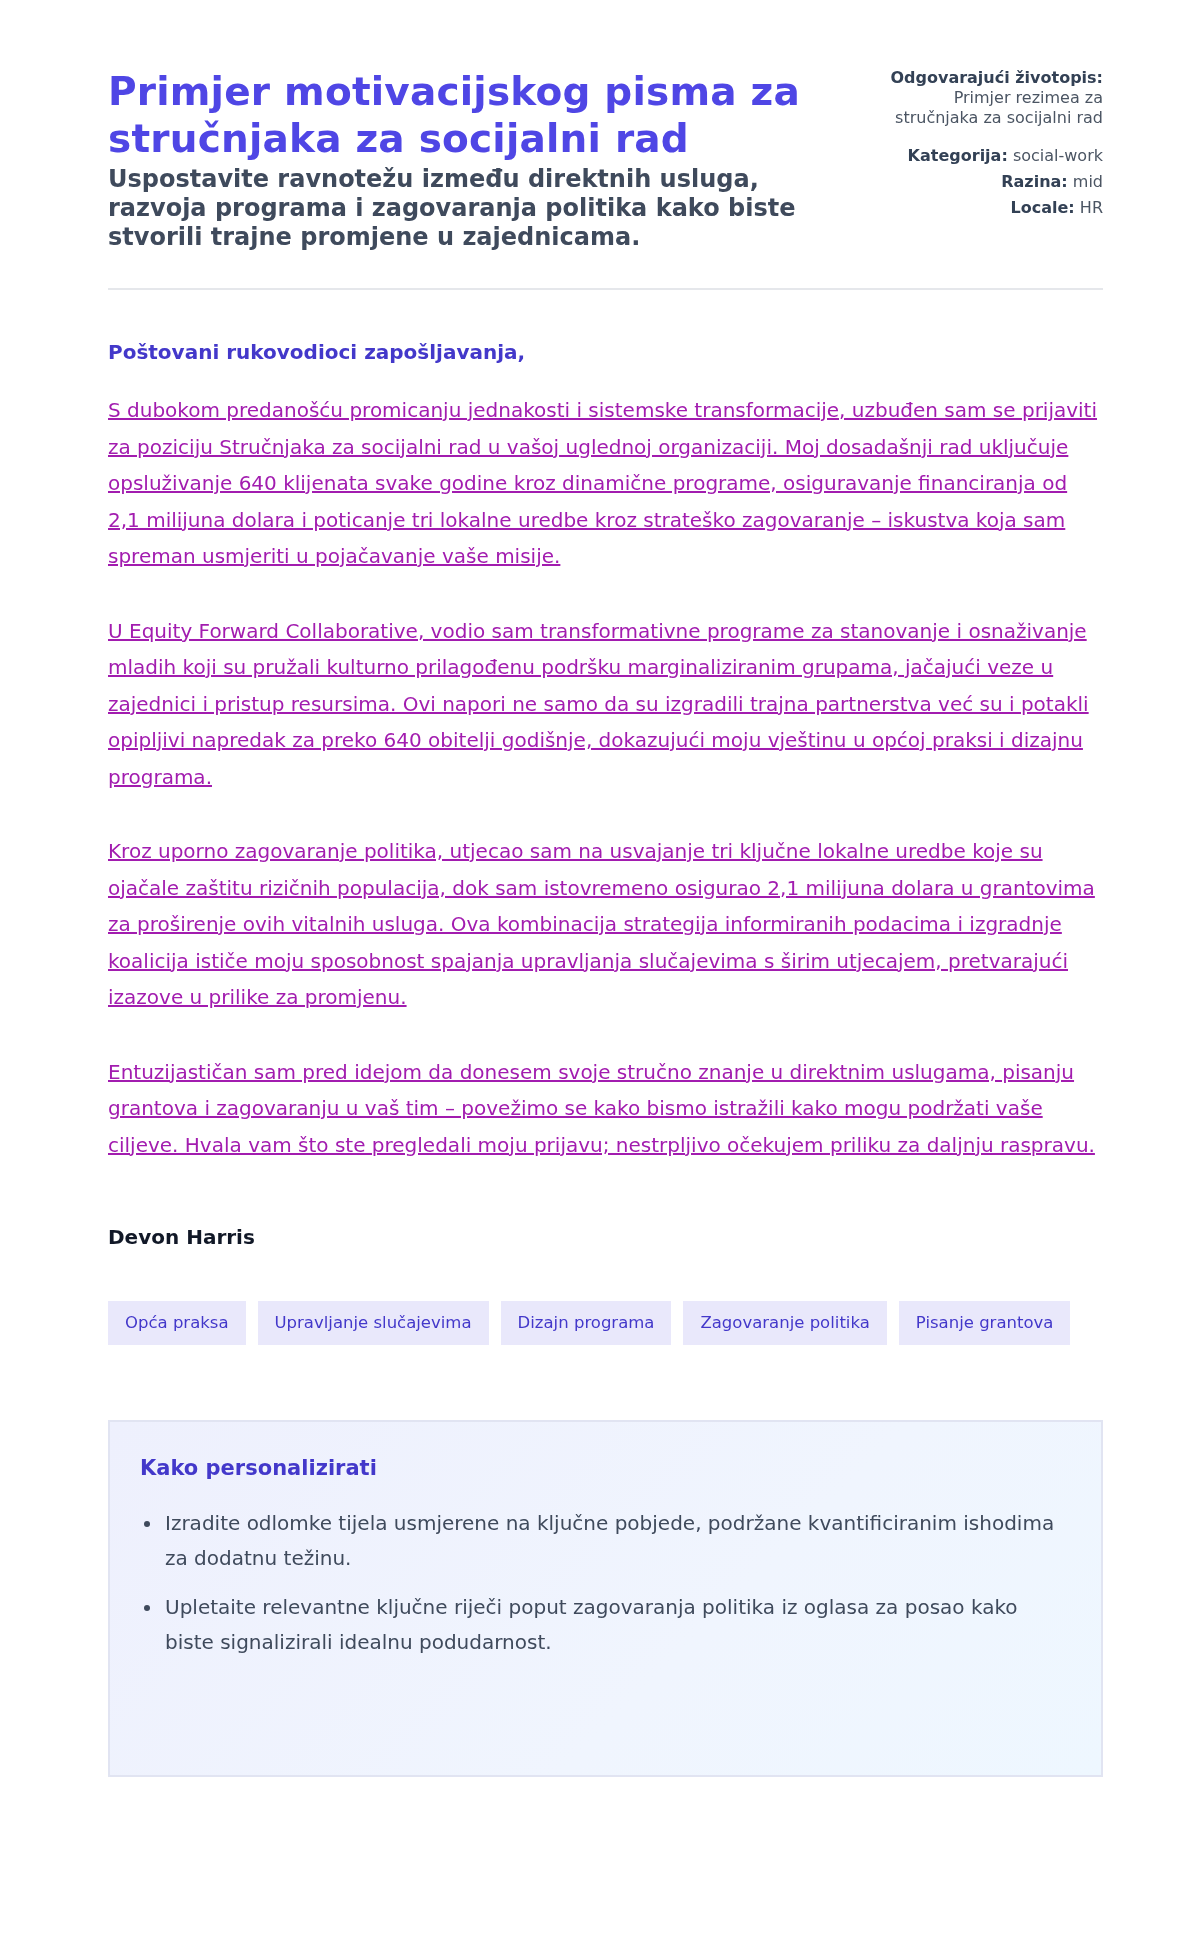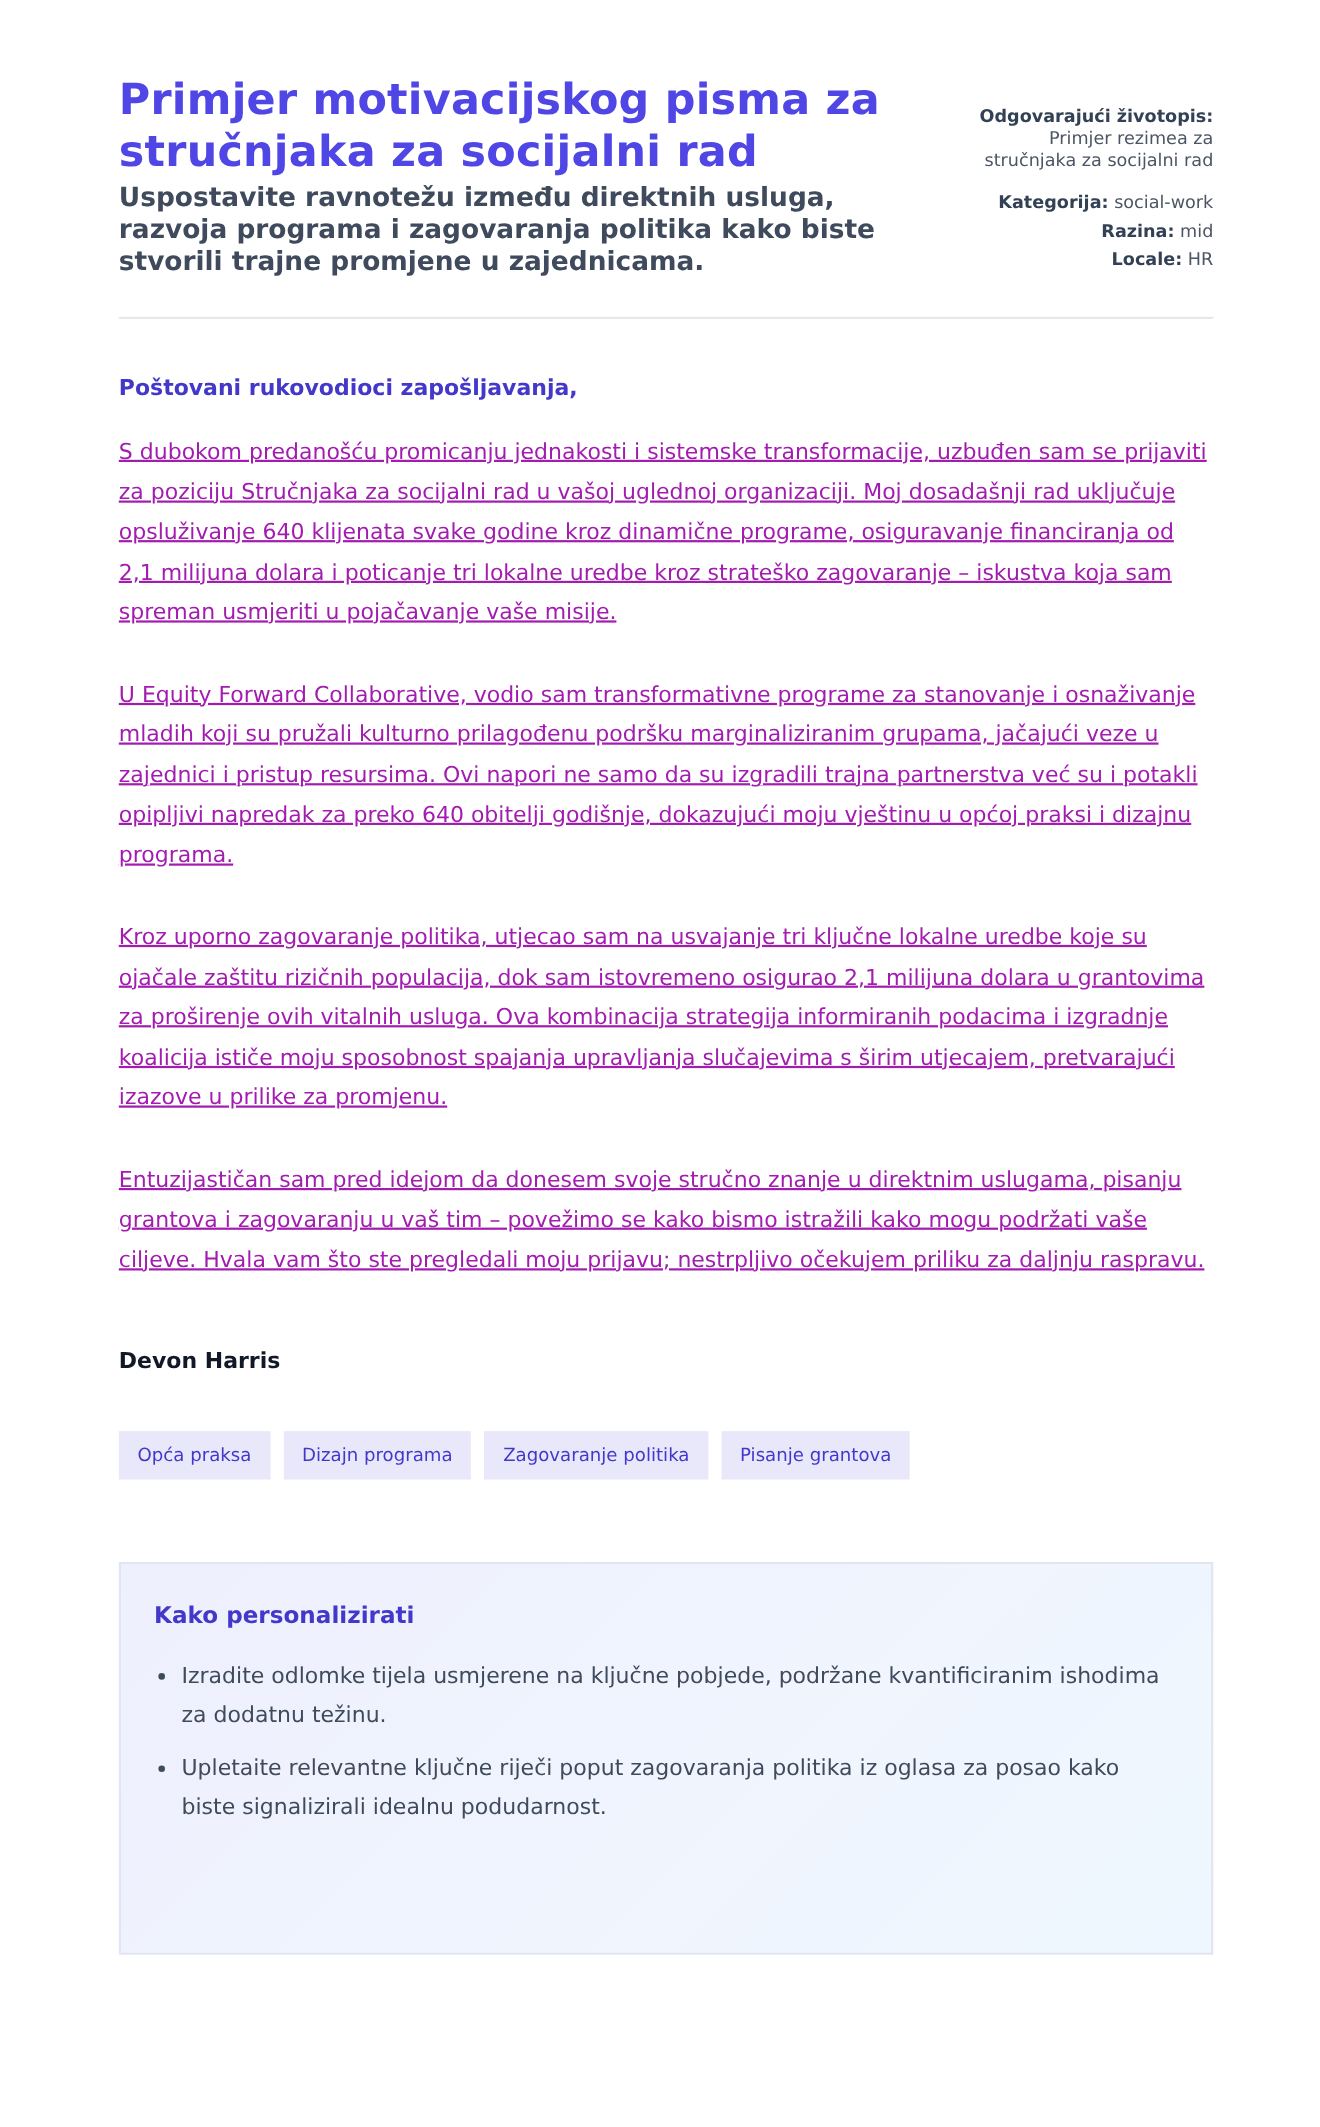--- a/index.html
+++ b/index.html
@@ -10,21 +10,21 @@
       color: #1f2937;
     }
     .page {
       width: 1200px;
       min-height: 1934px;
       padding: 68px 97px 40px 108px;
     }
     .header {
       display: flex;
       justify-content: space-between;
-      align-items: flex-end;
+      align-items: flex-start;
       padding-bottom: 36px;
       border-bottom: 2px solid #e5e7eb;
     }
     .header-left { width: 720px; }
     .title {
       font-size: 39px;
       line-height: 47px;
       font-weight: bold;
       color: #4f46e5;
       letter-spacing: 0.2px;
@@ -169,20 +169,21 @@
       <p class="para">Kroz uporno zagovaranje politika, utjecao sam na usvajanje tri ključne lokalne uredbe koje su ojačale zaštitu rizičnih populacija, dok sam istovremeno osigurao 2,1 milijuna dolara u grantovima za proširenje ovih vitalnih usluga. Ova kombinacija strategija informiranih podacima i izgradnje koalicija ističe moju sposobnost spajanja upravljanja slučajevima s širim utjecajem, pretvarajući izazove u prilike za promjenu.</p>
       <p class="para">Entuzijastičan sam pred idejom da donesem svoje stručno znanje u direktnim uslugama, pisanju grantova i zagovaranju u vaš tim – povežimo se kako bismo istražili kako mogu podržati vaše ciljeve. Hvala vam što ste pregledali moju prijavu; nestrpljivo očekujem priliku za daljnju raspravu.</p>
     </div>
     <div class="signature">
       <div class="sig-name">Devon Harris</div>
     </div>
   </section>
 
   <div class="chips">
     <span class="chip">Opća praksa</span>
+    <span class="chip">Upravljanje slučajevima</span>
     <span class="chip">Dizajn programa</span>
     <span class="chip">Zagovaranje politika</span>
     <span class="chip">Pisanje grantova</span>
   </div>
 
   <aside class="tips">
     <h3 class="tips-title">Kako personalizirati</h3>
     <ul class="tips-list">
       <li>
         <span class="bullet"></span>

